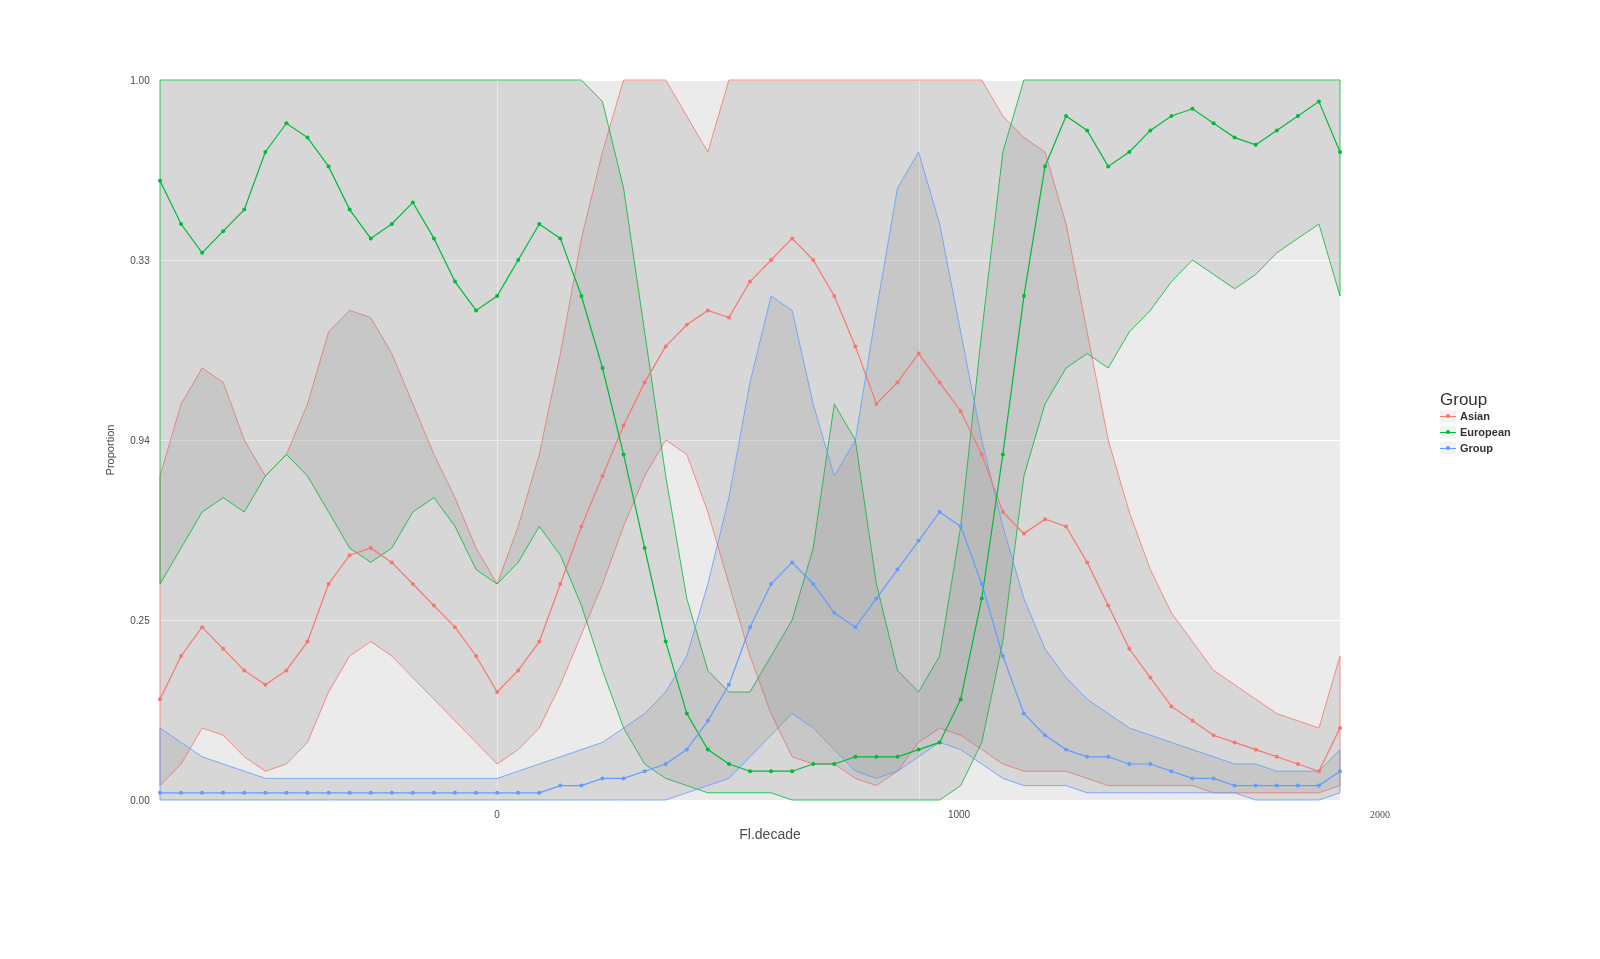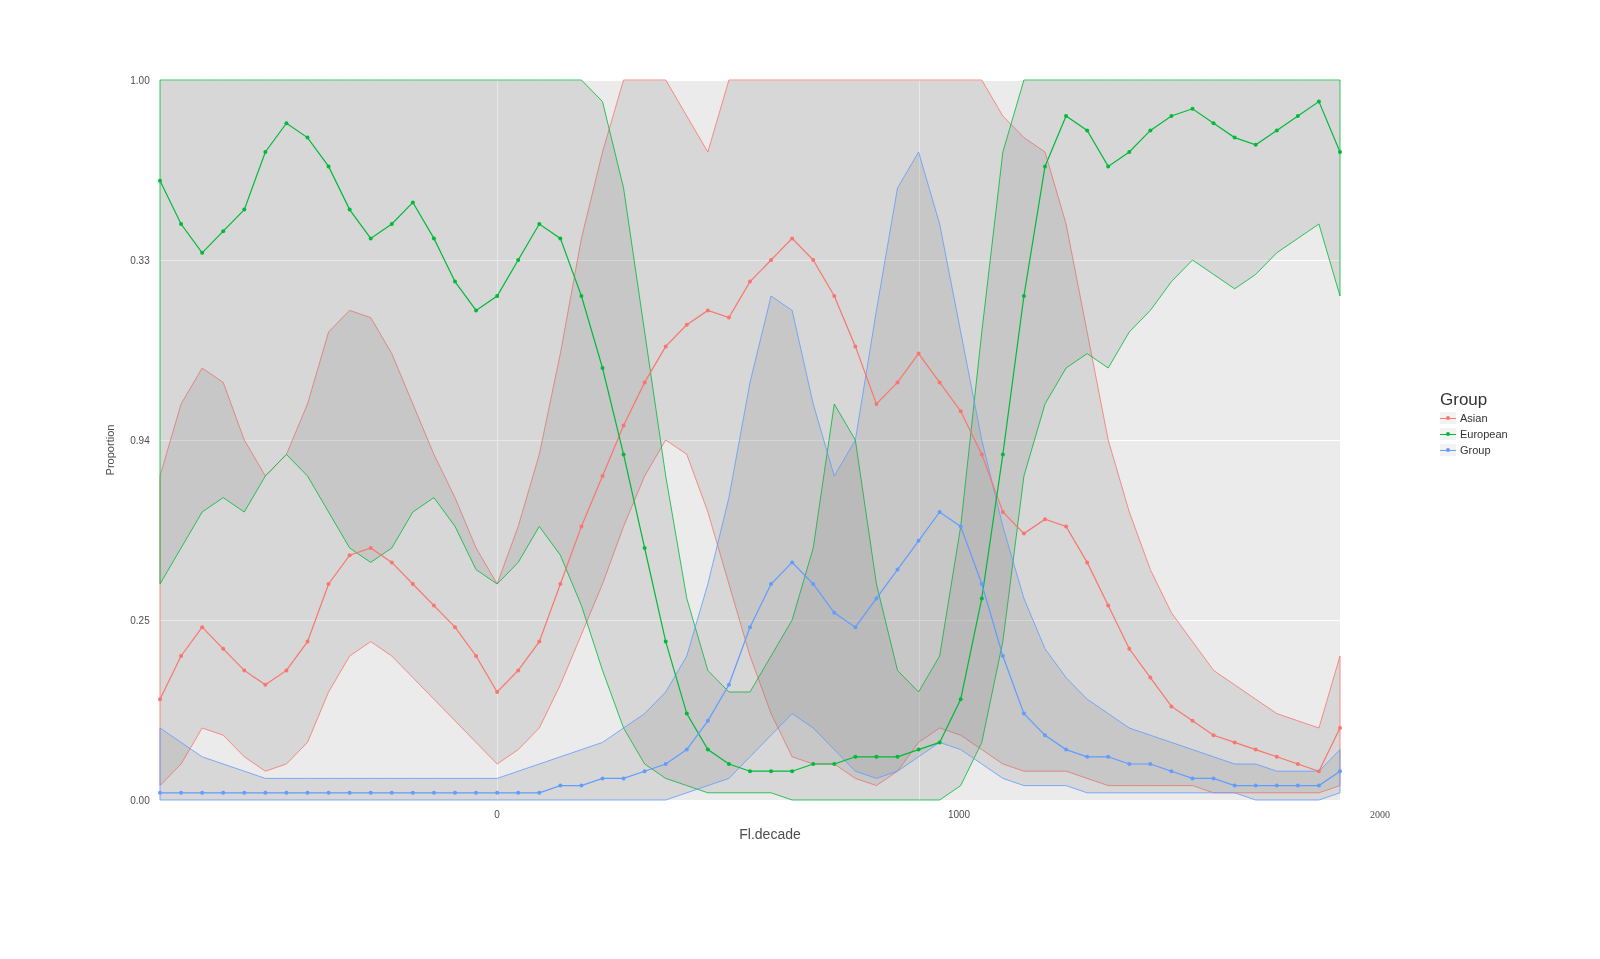--- a/index.html
+++ b/index.html
@@ -73,21 +73,21 @@
     overflow: visible;
   }
   .legend {
     position: absolute;
     left: 1440px;
     top: 390px;
     font-size: 11px;
     color: #333;
   }
   .legend .title { font-size: 17px; }
-  .legend .row { display:flex; align-items:center; height:16px; }
+  .legend .row { display:flex; height:16px;font-weight:bold; }
   .legend .key {
     width: 16px; height: 12px; background:#f2f2f2; margin-right:4px;
     display:flex; align-items:center; justify-content:center; position:relative;
   }
   .legend .key .line { position:absolute; width:16px; height:1px; }
   .legend .key .dot { position:absolute; width:4px; height:4px; border-radius:50%; }
 </style>
 </head>
 <body>
 

